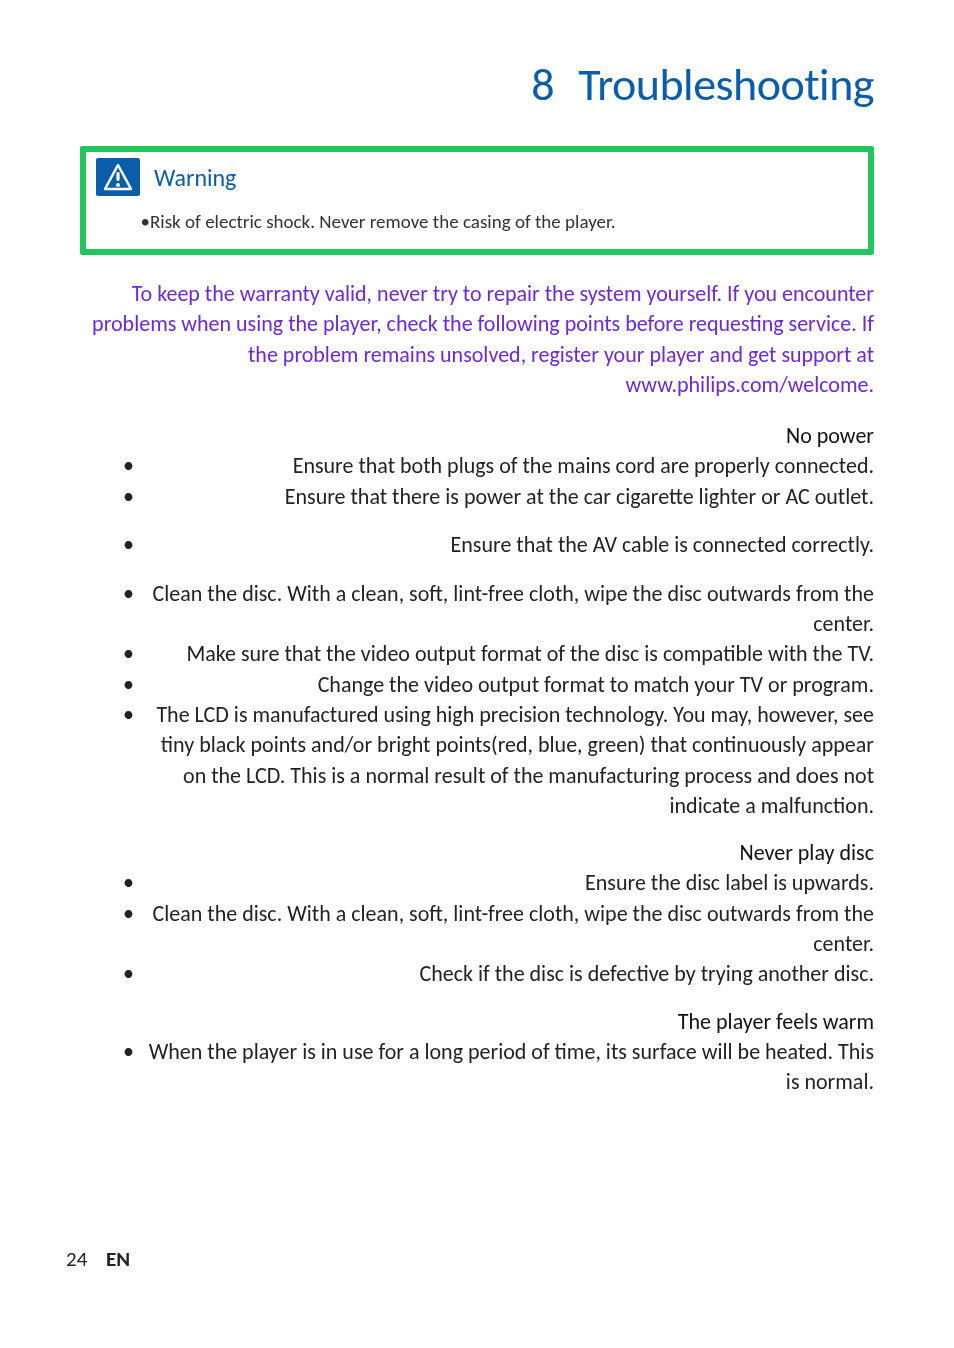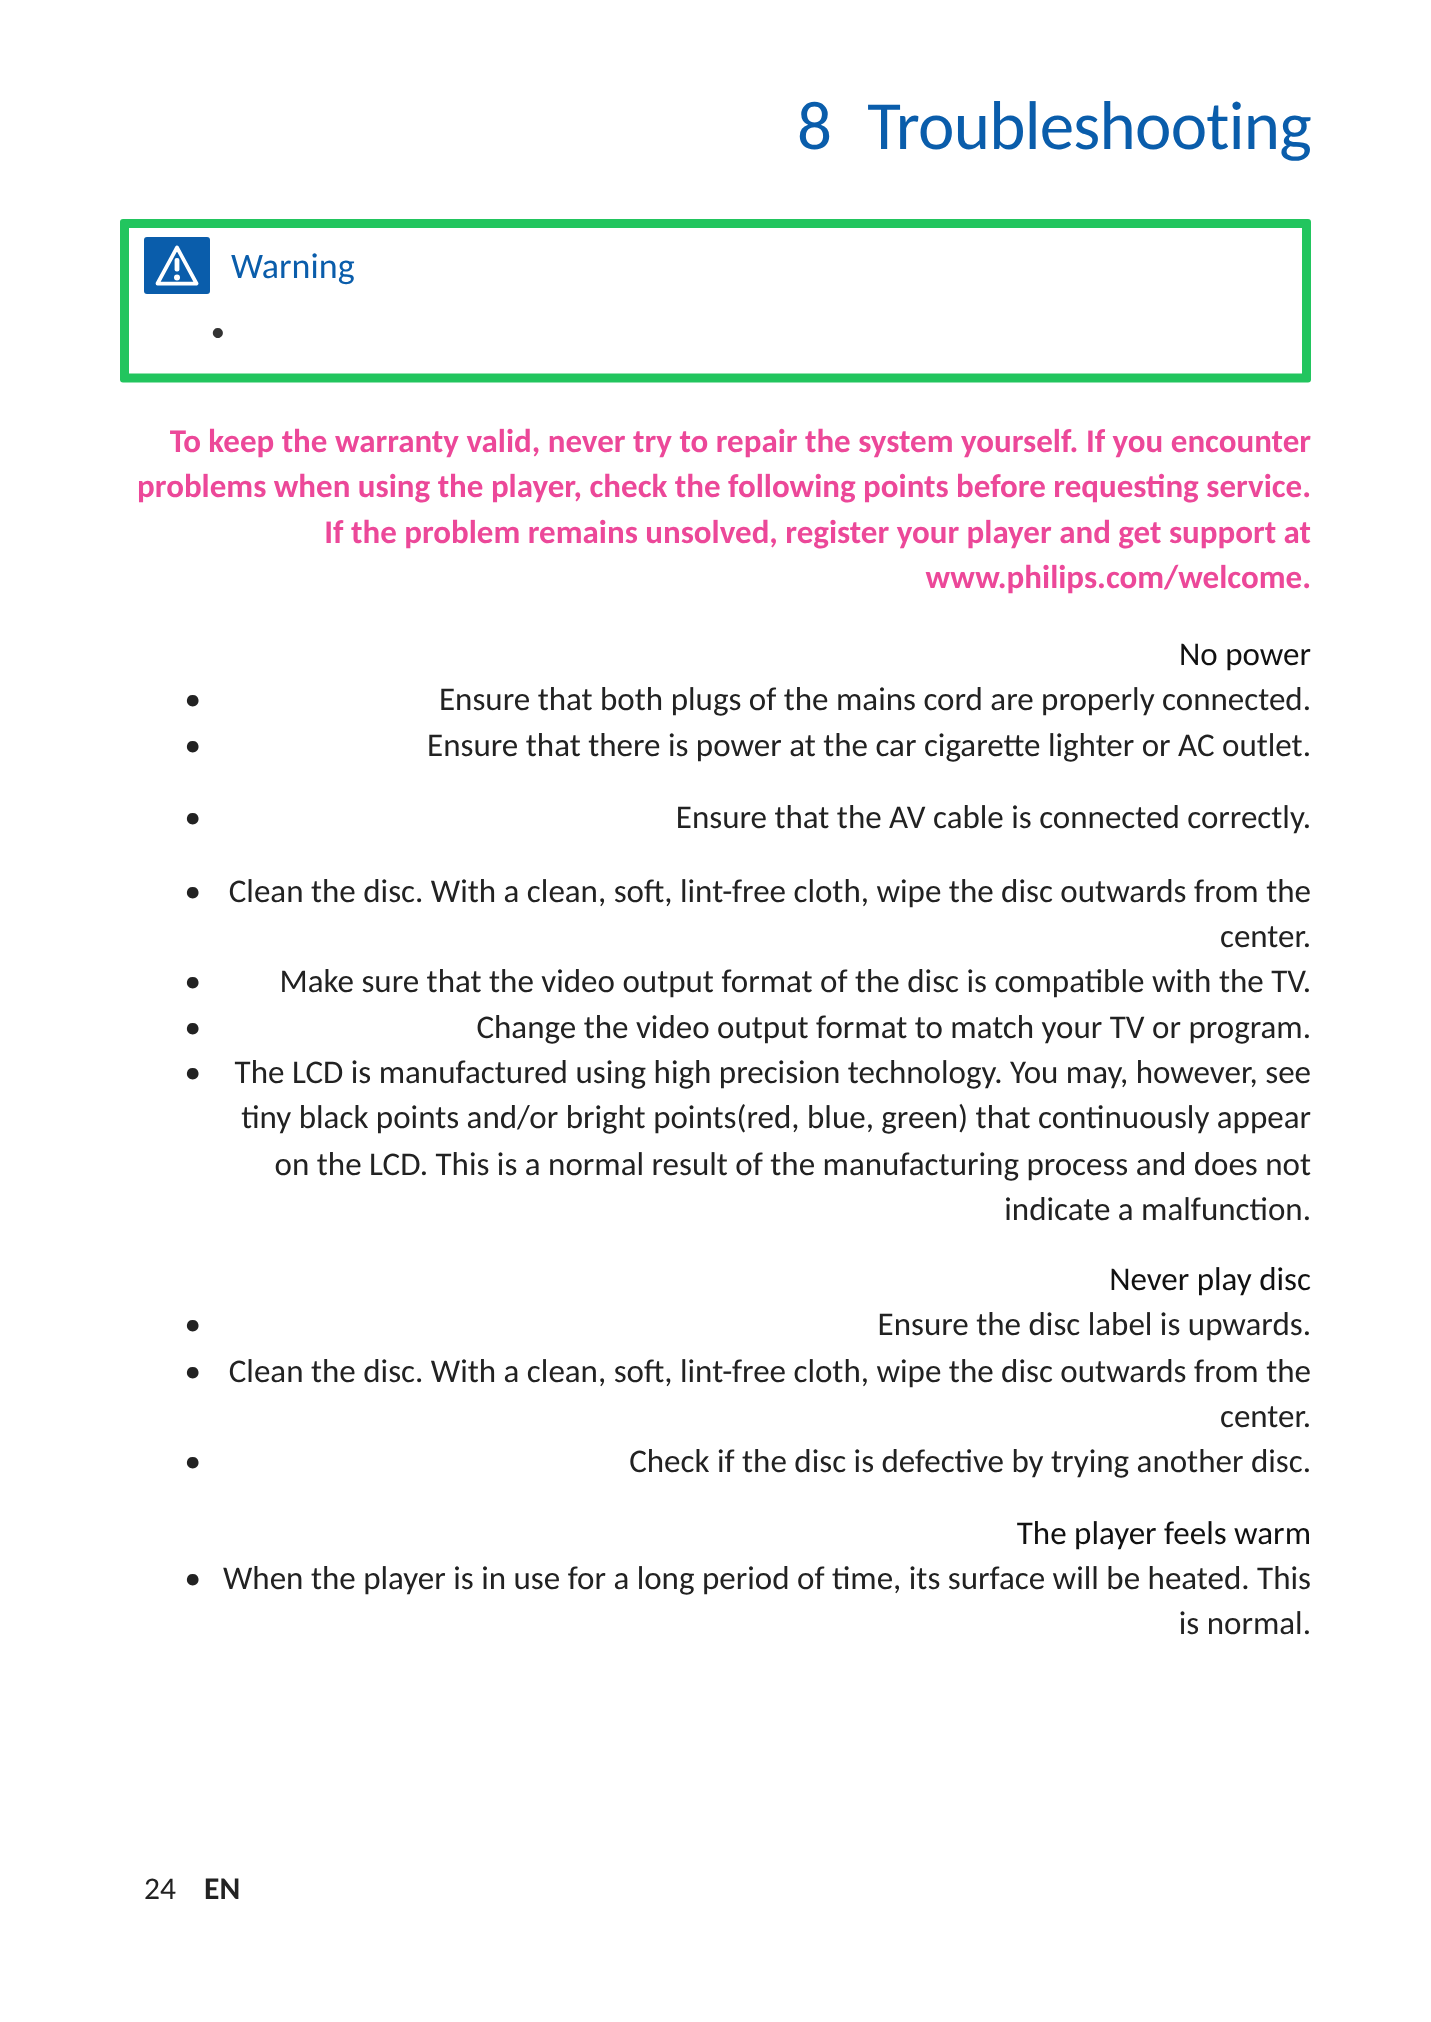--- a/index.html
+++ b/index.html
@@ -58,22 +58,21 @@
     display: flex;
   }
   .warning-bullet .dot {
     width: 20px;
     flex-shrink: 0;
   }
   .intro {
     font-size: 22px;
     line-height: 1.38;
     margin-bottom: 22px;
-    color: #ec4899;
-    font-weight: bold;
+    color: #6d28d9;
   }
   .section {
     margin-bottom: 18px;
   }
   .section-heading {
     font-size: 22px;
     font-weight: 400;
     margin-bottom: 2px;
     color: #111;
   }
@@ -91,21 +90,21 @@
     width: 54px;
     flex-shrink: 0;
     padding-left: 6px;
   }
   ul.items > li .txt {
     flex: 1;
   }
   .footer {
     position: absolute;
     bottom: 76px;
-    left: 96px;
+    left: 66px;
     font-size: 21px;
     color: #222;
   }
   .footer .lang {
     font-weight: 600;
     margin-left: 14px;
   }
 </style>
 </head>
 <body>
@@ -123,20 +122,21 @@
           <polygon points="15,2 28,26 2,26" fill="none" stroke="#fff" stroke-width="2.5" stroke-linejoin="round"></polygon>
           <rect x="13.4" y="9" width="3.2" height="9" fill="#fff" rx="1.4"></rect>
           <circle cx="15" cy="22" r="2" fill="#fff"></circle>
         </svg>
       </span>
       <span class="warning-label">Warning</span>
     </div>
     <div class="warning-body">
       <div class="warning-bullet">
         <span class="dot">•</span>
+        <span>Risk of electric shock. Never remove the casing of the player.</span>
       </div>
     </div>
   </div>
 
   <p class="intro">To keep the warranty valid, never try to repair the system yourself.
 If you encounter problems when using the player, check the following points before requesting service. If the problem remains unsolved, register your player and get support at www.philips.com/welcome.</p>
 
   <div id="sections">
       <div class="section">
         <div class="section-heading">No power</div>

